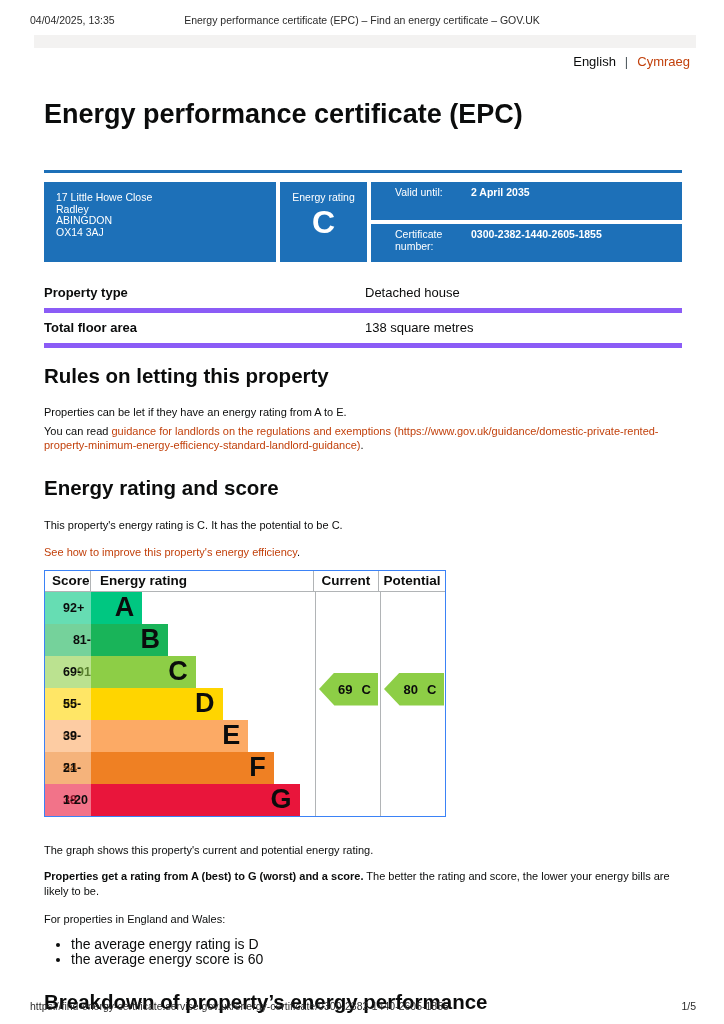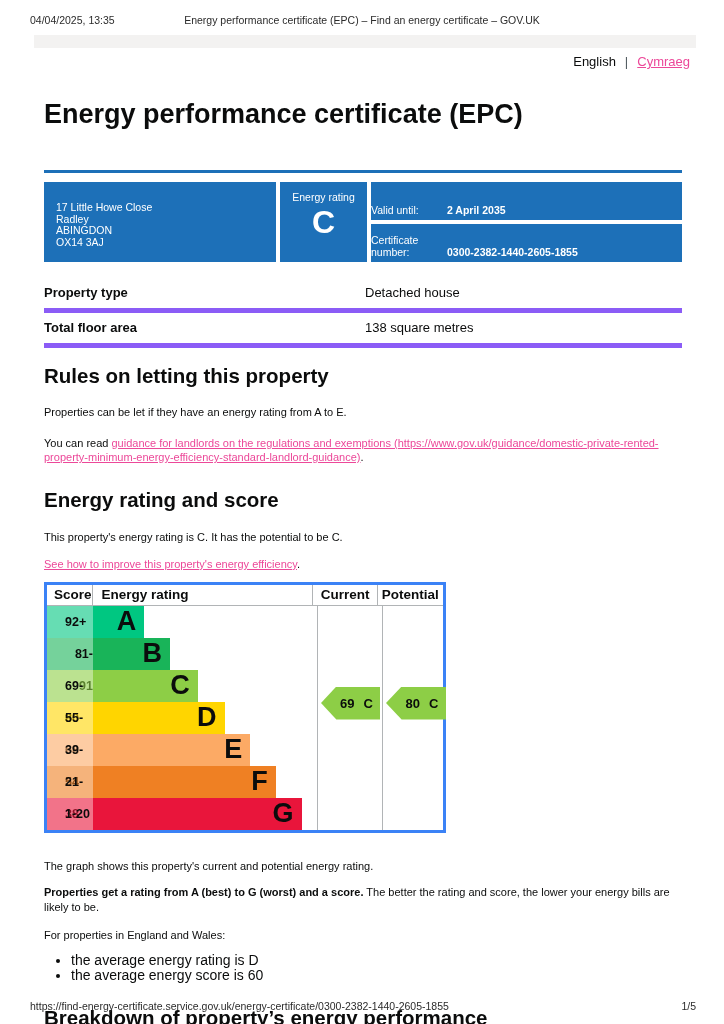--- a/index.html
+++ b/index.html
@@ -11,62 +11,62 @@
   .print-header { position:relative; padding-top:14px; height:26px; font-size:10.5px; color:#2b2b2b; }
   .print-header .ph-date { position:absolute; left:30px; top:14px; }
   .print-header .ph-title { text-align:center; padding:0 120px; }
 
   
   .gray-strip { margin:9px 28px 0 34px; height:13px; background:#f3f2f1; }
 
   
   .lang-bar { margin:6px 34px 0 0; text-align:right; font-size:13px; color:#0b0c0c; }
   .lang-bar .sep { margin:0 9px; color:#505a5f; }
-  a.govuk-link { color:#ec4899; text-decoration:underline; cursor:pointer; }
+  a.govuk-link { color:#c2410c; cursor:pointer; }
 
   .content { margin:0 42px 0 44px; width:638px; }
 
   h1.page-title { margin-top:30px; font-size:27px; font-weight:bold; letter-spacing:0; }
 
   .blue-rule { margin-top:40px; height:3px; background:#1d70b8; }
 
   
   .summary-box { margin-top:9px; height:80px; display:flex; gap:4px; }
   .summary-box .cell { background:#1d70b8; color:#fff; }
-  .addr-cell { width:232px; padding:20px 12px; font-size:10.5px; line-height:11.5px; }
+  .addr-cell { width:232px; padding:10px 12px; font-size:10.5px; line-height:11.5px; }
   .rating-cell { width:87px; text-align:center; padding-top:9px; }
   .rating-cell .rating-label { font-size:10.5px; }
   .rating-cell .rating-letter { font-size:32px; font-weight:bold; line-height:38px; }
   .sb-right { flex:1; display:flex; flex-direction:column; gap:4px; }
-  .sb-right .cell { flex:1; display:flex; align-items:flex-end; padding:4px 0; }
+  .sb-right .cell { flex:1; display:flex; align-items:flex-start; padding:4px 24px; }
   .kv-label { width:76px; font-size:10.5px; line-height:12px; }
   .kv-value { font-size:10.5px; font-weight:bold; }
 
   
   .details-table { margin-top:16px; font-size:13px; }
   .detail-row { display:flex; padding:7px 0 8px 0; border-bottom:5px solid #8b5cf6; }
   .detail-label { width:321px; font-weight:bold; }
   .detail-value { flex:1; }
 
   h2.section-heading { font-size:20.5px; font-weight:bold; }
   .h2-rules { margin-top:16px; }
   .h2-energy { margin-top:23px; }
   .h2-breakdown { margin-top:22px; }
 
   p.body-s { font-size:11px; line-height:14.5px; color:#0b0c0c; }
   .p-rules1 { margin-top:17px; }
-  .p-rules2 { margin-top:16px; }
+  .p-rules2 { margin-top:4px; }
   .p-rating1 { margin-top:18px; }
   .p-improve { margin-top:13px; }
   .p-graphnote { margin-top:26px; }
   .p-explain { margin-top:12px; }
   .p-region { margin-top:14px; }
 
   
-  .epc-chart { margin-top:10px; width:402px; border:3px solid #3b82f6; position:relative; background:#fff; }
+  .epc-chart { margin-top:10px; width:402px; border:1px solid #3b82f6; position:relative; background:#fff; }
   .epc-header { display:flex; height:21px; border-bottom:1px solid #b1b4b6; font-size:13.5px; font-weight:bold; line-height:20px; }
   .epc-header .hc { height:100%; }
   .hc-score { width:46px; padding-left:7px; border-right:1px solid #b1b4b6; }
   .hc-rating { width:223px; padding-left:9px; border-right:1px solid #b1b4b6; }
   .hc-current { width:65px; text-align:center; border-right:1px solid #b1b4b6; }
   .hc-potential { width:66px; text-align:center; }
   .epc-body { position:relative; height:224px; }
   .band-row { display:flex; height:32px; }
   .score-cell { width:46px; padding-left:18px; font-size:12.5px; font-weight:bold; line-height:32px; }
   .bar-area { width:223px; }

